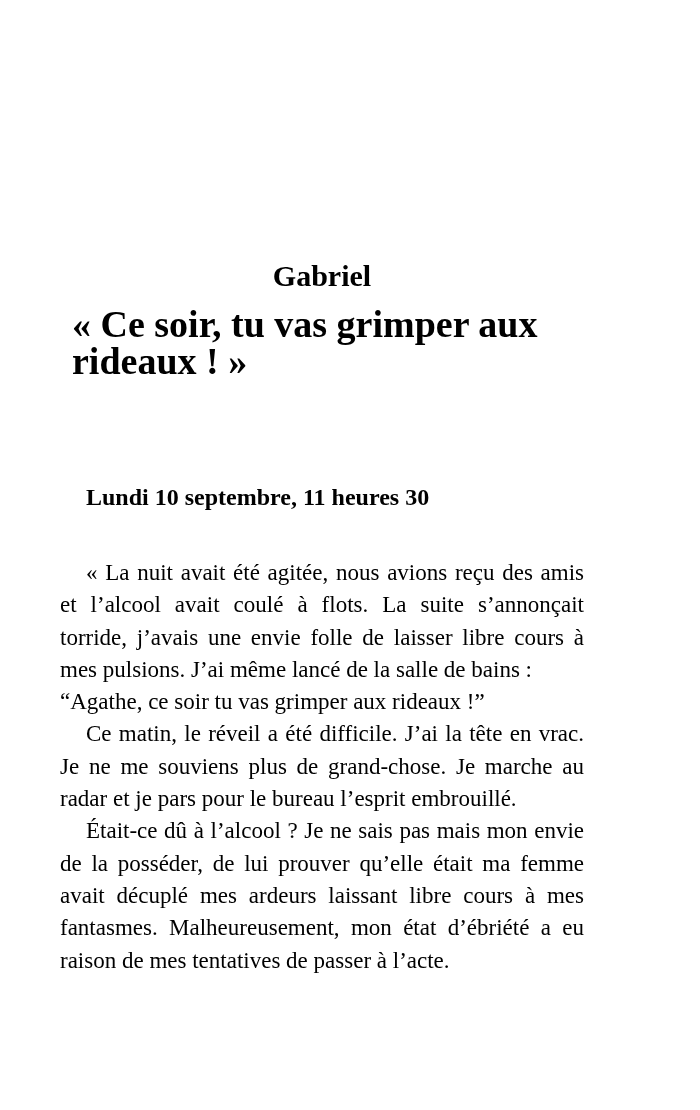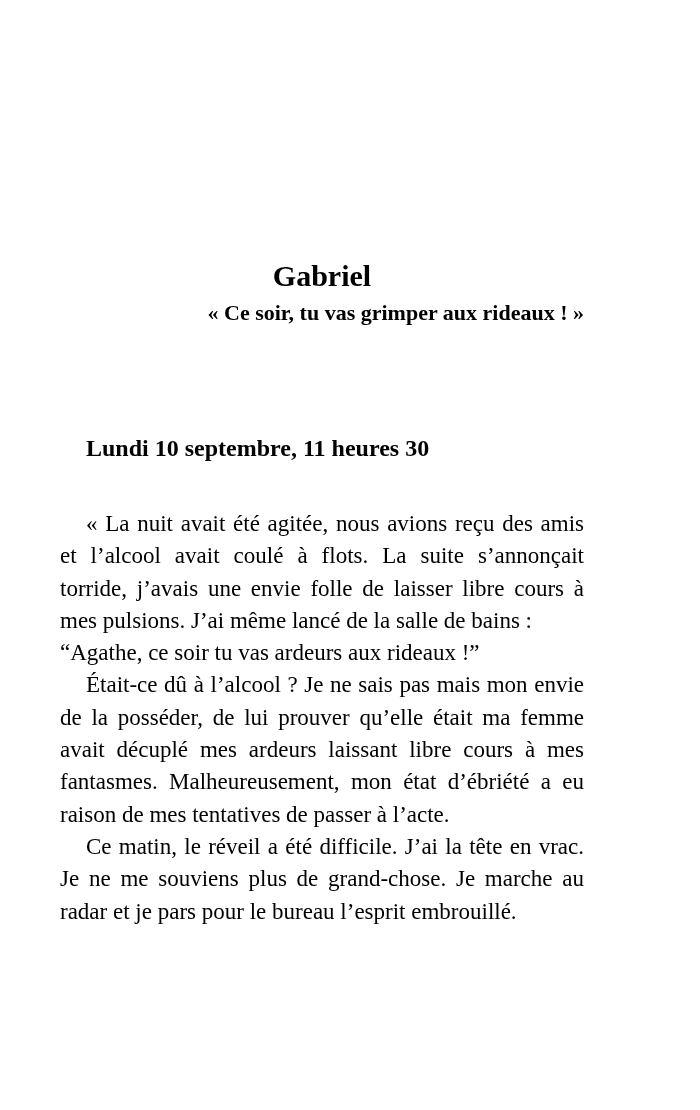--- a/index.html
+++ b/index.html
@@ -23,25 +23,25 @@
     font-family: "Liberation Serif", "DejaVu Serif", serif;
   }
   .chapter-title {
     margin: 257px 0 0 0;
     font-size: 30px;
     line-height: 37px;
     font-weight: bold;
     text-align: center;
   }
   .chapter-subtitle {
-    margin: 0;
-    font-size: 22px;
+    margin: 12px;
+    font-size: 38px;
     line-height: 37px;
     font-weight: bold;
-    text-align: right;
+    text-align: left;
   }
   .date-heading {
     margin: 101px 0 16px 0;
     font-size: 24px;
     line-height: 32px;
     font-weight: bold;
     text-indent: 26px;
   }
   .body-par {
     margin: 0;
@@ -59,17 +59,17 @@
 </style>
 </head>
 <body>
 
 <div class="page">
   <div class="content">
     <h1 class="chapter-title">Gabriel</h1>
     <h2 class="chapter-subtitle">« Ce soir, tu vas grimper aux rideaux ! »</h2>
     <h3 class="date-heading">Lundi 10 septembre, 11 heures 30</h3>
     <p class="body-par indent first">« La nuit avait été agitée, nous avions reçu des amis et l’alcool avait coulé à flots. La suite s’annonçait torride, j’avais une envie folle de laisser libre cours à mes pulsions. J’ai même lancé de la salle de bains :</p>
-    <p class="body-par">“Agathe, ce soir tu vas ardeurs aux rideaux !”</p>
+    <p class="body-par">“Agathe, ce soir tu vas grimper aux rideaux !”</p>
+    <p class="body-par indent">Ce matin, le réveil a été difficile. J’ai la tête en vrac. Je ne me souviens plus de grand-chose. Je marche au radar et je pars pour le bureau l’esprit embrouillé.</p>
     <p class="body-par indent">Était-ce dû à l’alcool ? Je ne sais pas mais mon envie de la posséder, de lui prouver qu’elle était ma femme avait décuplé mes ardeurs laissant libre cours à mes fantasmes. Malheureusement, mon état d’ébriété a eu raison de mes tentatives de passer à l’acte.</p>
-    <p class="body-par indent">Ce matin, le réveil a été difficile. J’ai la tête en vrac. Je ne me souviens plus de grand-chose. Je marche au radar et je pars pour le bureau l’esprit embrouillé.</p>
   </div>
 </div>
 
 </body></html>

